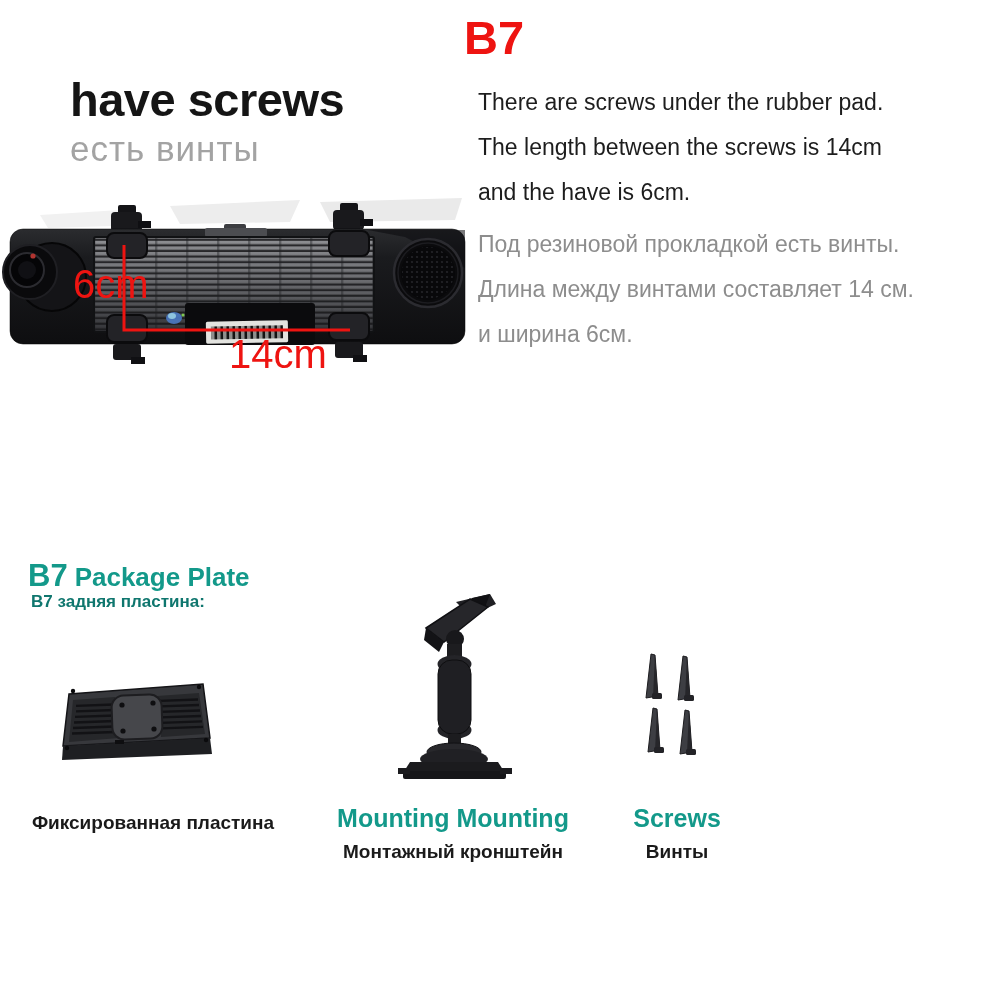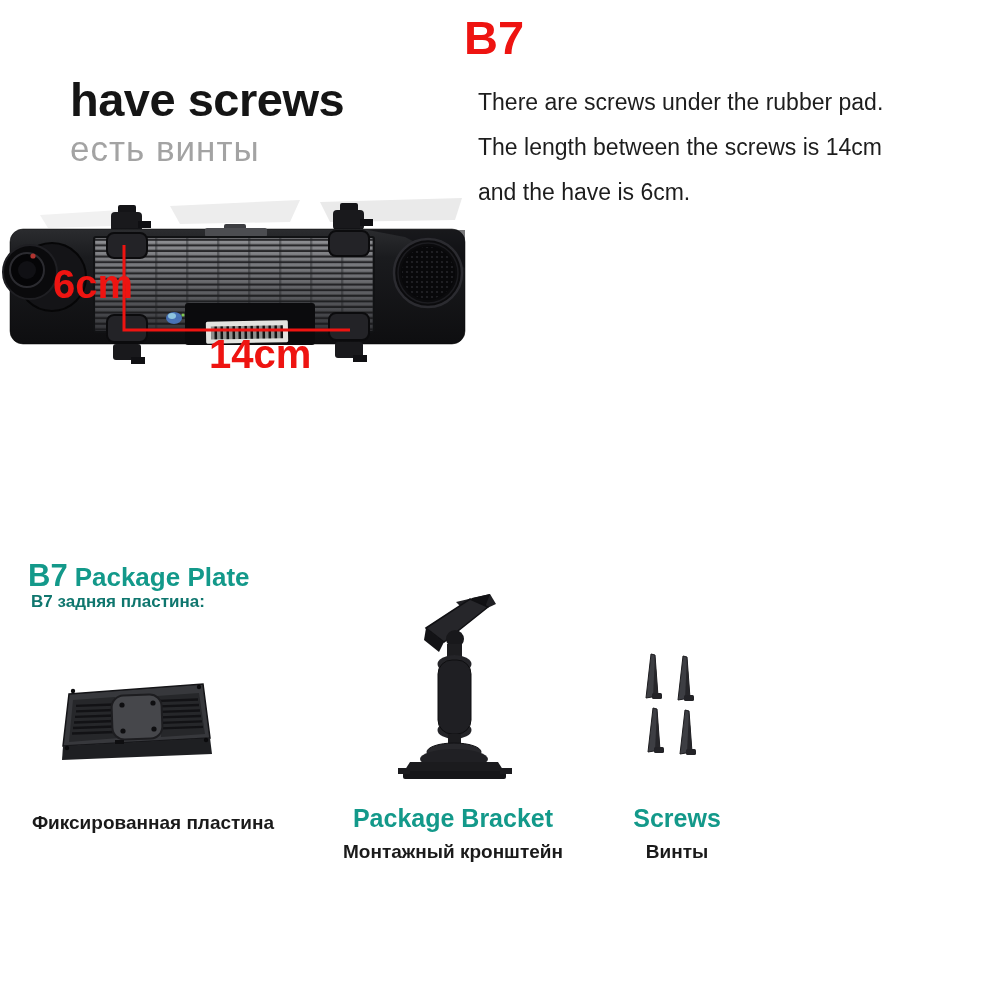--- a/index.html
+++ b/index.html
@@ -10,21 +10,21 @@
   .abs{position:absolute;}
   
   .b7-top{left:464px;top:10px;font-size:47px;font-weight:700;color:var(--red);}
   .hero-title{left:70px;top:72px;width:310px;font-size:47px;font-weight:600;color:#151515;letter-spacing:-0.5px;}
   .hero-sub{left:70px;top:129px;width:310px;font-size:35px;font-weight:400;color:var(--subtle);letter-spacing:1px;}
   
   .desc{left:478px;font-size:23px;line-height:45px;white-space:nowrap;}
   .desc-en{top:80px;color:var(--dark);}
   .desc-ru{top:222px;color:var(--gray);}
   
-  .dim{font-weight:700;color:var(--red);font-size:40px;line-height:1;}
+  .dim{font-weight:400;color:var(--red);font-size:40px;line-height:1;margin-left:20px;}
   .dim-6{left:53px;top:264px;}
   .dim-14{left:209px;top:334px;}
   
   .pkg-head{left:28px;top:558px;white-space:nowrap;}
   .pkg-head .model{font-size:31px;font-weight:700;color:var(--teal);}
   .pkg-head .title{font-size:26px;font-weight:700;color:var(--teal);margin-left:7px;}
   .pkg-sub{left:31px;top:592px;font-size:17px;font-weight:700;color:#0f766e;}
   .col-label{text-align:center;}
   .col-label .en{font-size:25px;font-weight:700;color:var(--teal);}
   .col-label .ru{font-size:19px;font-weight:700;color:#1a1a1a;margin-top:8px;}
@@ -43,20 +43,25 @@
 
   <div class="abs hero-title">have screws</div>
   <div class="abs hero-sub">есть винты</div>
 
   <div class="abs desc desc-en">
     <div>There are screws under the rubber pad.</div>
     <div>The length between the screws is 14cm</div>
     <div>and the have is 6cm.</div>
   </div>
 
+  <div class="abs desc desc-ru">
+    <div>Под резиновой прокладкой есть винты.</div>
+    <div>Длина между винтами составляет 14 см.</div>
+    <div>и ширина 6см.</div>
+  </div>
 
   <svg class="abs" style="left:0;top:193px;" width="478" height="192" viewBox="0 193 478 192">
     <defs>
       <linearGradient id="bodyGrad" x1="0" y1="0" x2="0" y2="1">
         <stop offset="0" stop-color="#2b2c2f"></stop>
           <stop offset="0.25" stop-color="#1a1b1e"></stop>
         <stop offset="1" stop-color="#0e0e10"></stop>
       </linearGradient>
       <linearGradient id="grilleGrad" x1="0" y1="0" x2="0" y2="1">
         <stop offset="0" stop-color="#8f9094"></stop>
@@ -239,21 +244,21 @@
         <path d="M13,1 L16,42 L11,43 Z" fill="#26262a"></path>
         <rect x="10" y="39" width="10" height="6" rx="1.5" fill="#232327"></rect>
       </g>
     </g>
   </svg>
 
   <div class="abs col-label col-1">
     <div class="ru">Фиксированная пластина</div>
   </div>
   <div class="abs col-label col-2">
-    <div class="en">Package Bracket</div>
+    <div class="en">Mounting Mounting</div>
     <div class="ru">Монтажный кронштейн</div>
   </div>
   <div class="abs col-label col-3">
     <div class="en">Screws</div>
     <div class="ru">Винты</div>
   </div>
 
 </div>
 
 </body></html>

